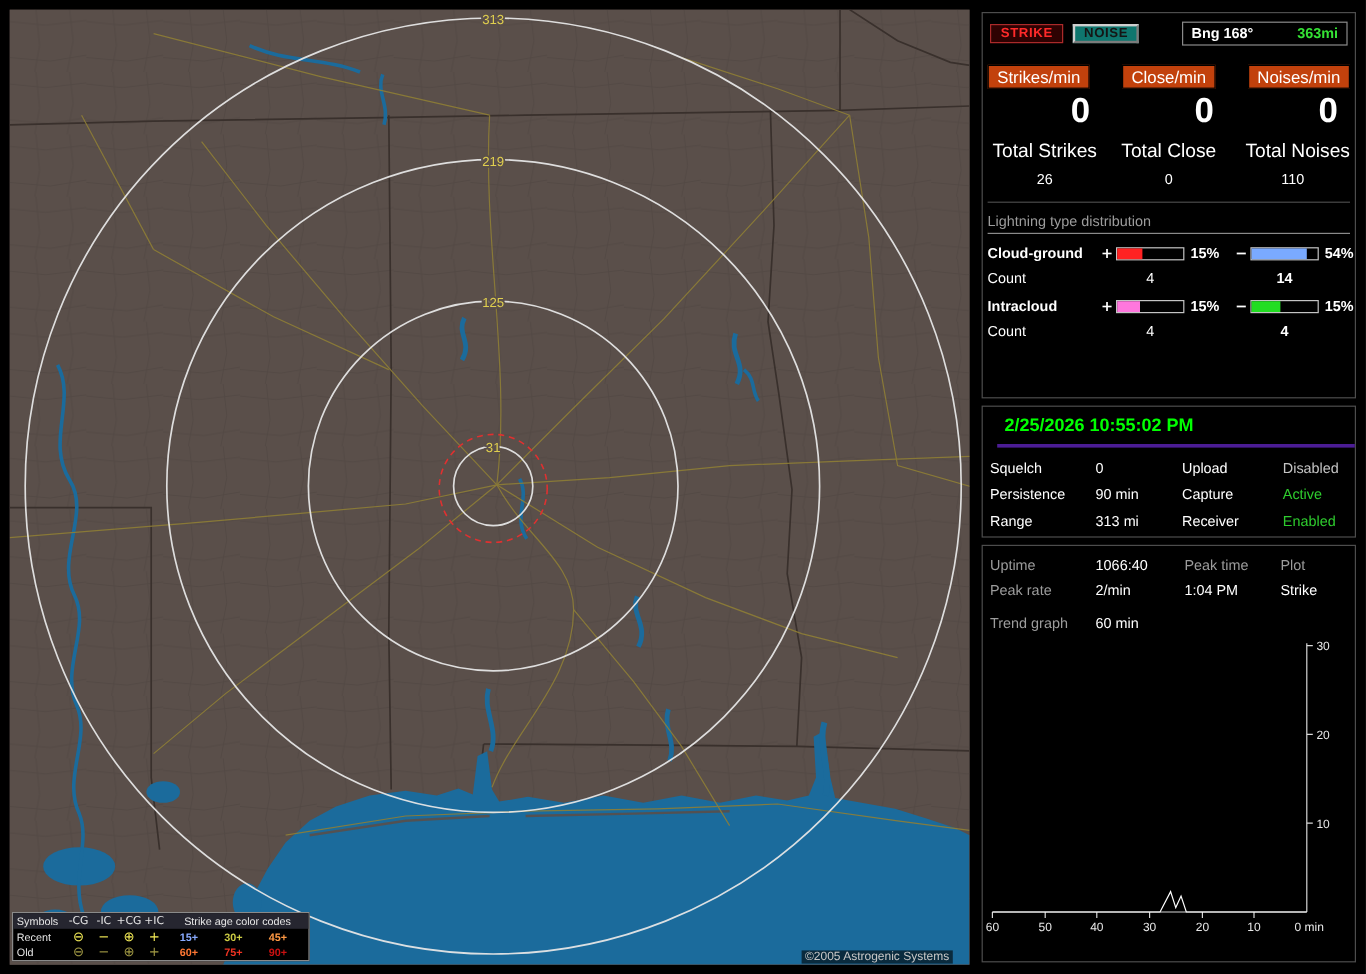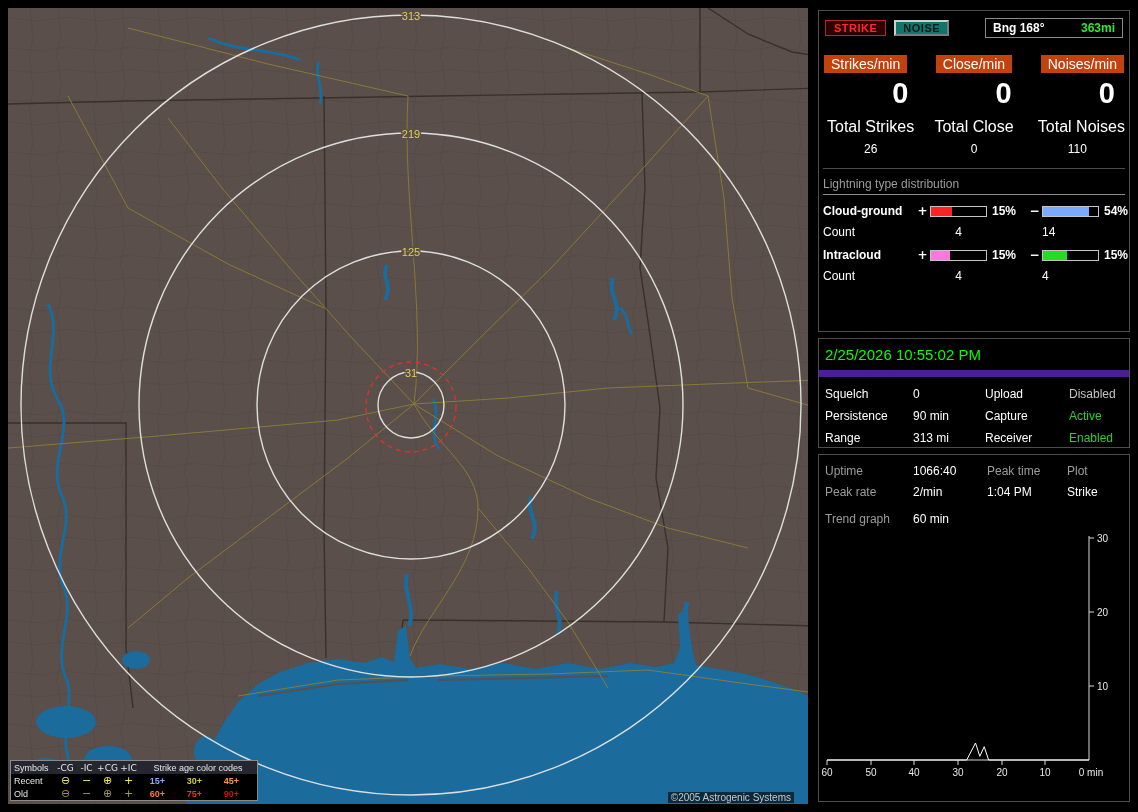--- a/index.html
+++ b/index.html
@@ -47,22 +47,22 @@
   .dist-title{margin:8px 4px 0;color:#9c9c9c;border-bottom:1px solid #8a8a8a;padding-bottom:3px;font-size:12px;}
   .dist-grid,.count-grid{display:grid;grid-template-columns:92px 15px 57px 40px 15px 57px auto;align-items:center;padding:0 4px;}
   .dist-grid{margin-top:9px;}
   .count-grid{margin-top:7px;}
   .d-label{font-weight:bold;}
   .d-sign{text-align:center;font-weight:bold;font-family:"DejaVu Sans",sans-serif;}
   .bar{display:block;height:11px;border:1px solid #c4c4c4;background:#000;position:relative;}
   .bar-fill{position:absolute;left:0;top:0;bottom:0;}
   .d-pct{font-weight:bold;padding-left:5px;}
   .count-grid .c1{grid-column:3;text-align:center;}
-  .count-grid .c2{grid-column:6;}
-  .timestamp{padding:7px 6px;color:#00ff00;font-weight:normal;font-size:15px;border-bottom:7px solid #4c1d95;}
+  .count-grid .c2{grid-column:6;text-align:center;font-weight:bold;}
+  .timestamp{padding:7px 6px;color:#00ff00;font-weight:bold;font-size:15px;border-bottom:3px solid #4c1d95;margin-left:12px;}
   .status-grid{display:grid;grid-template-columns:88px 72px 84px auto;row-gap:8px;padding:10px 6px;}
   .status-grid .green{color:#2ecc2e;}
   .status-grid .dim{color:#c4c4c4;}
   .info-grid{display:grid;grid-template-columns:88px 74px 80px auto;row-gap:7px;padding:9px 6px 0;}
   .glab{color:#9c9c9c;}
   .gval{color:#fff;}
   .trend-row{display:grid;grid-template-columns:88px auto;padding:13px 6px 0;}
   .trend-chart{display:block;margin:6px 0 0 2px;}
   .axis,.tick{stroke:#d8d8d8;stroke-width:1;}
   .tick-label{fill:#e8e8e8;font-size:10px;}

